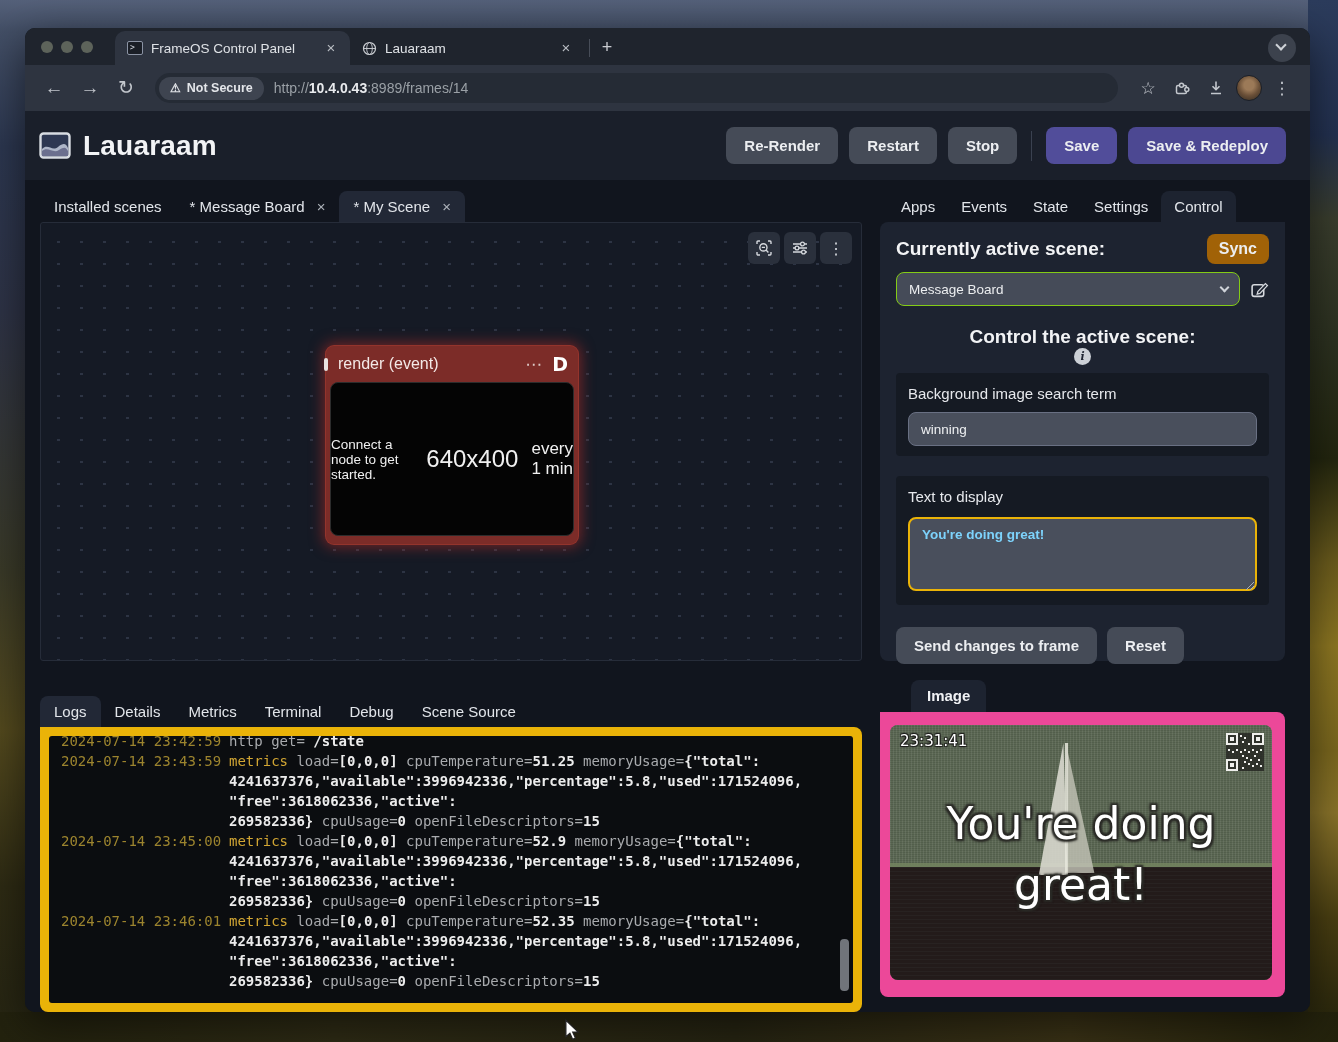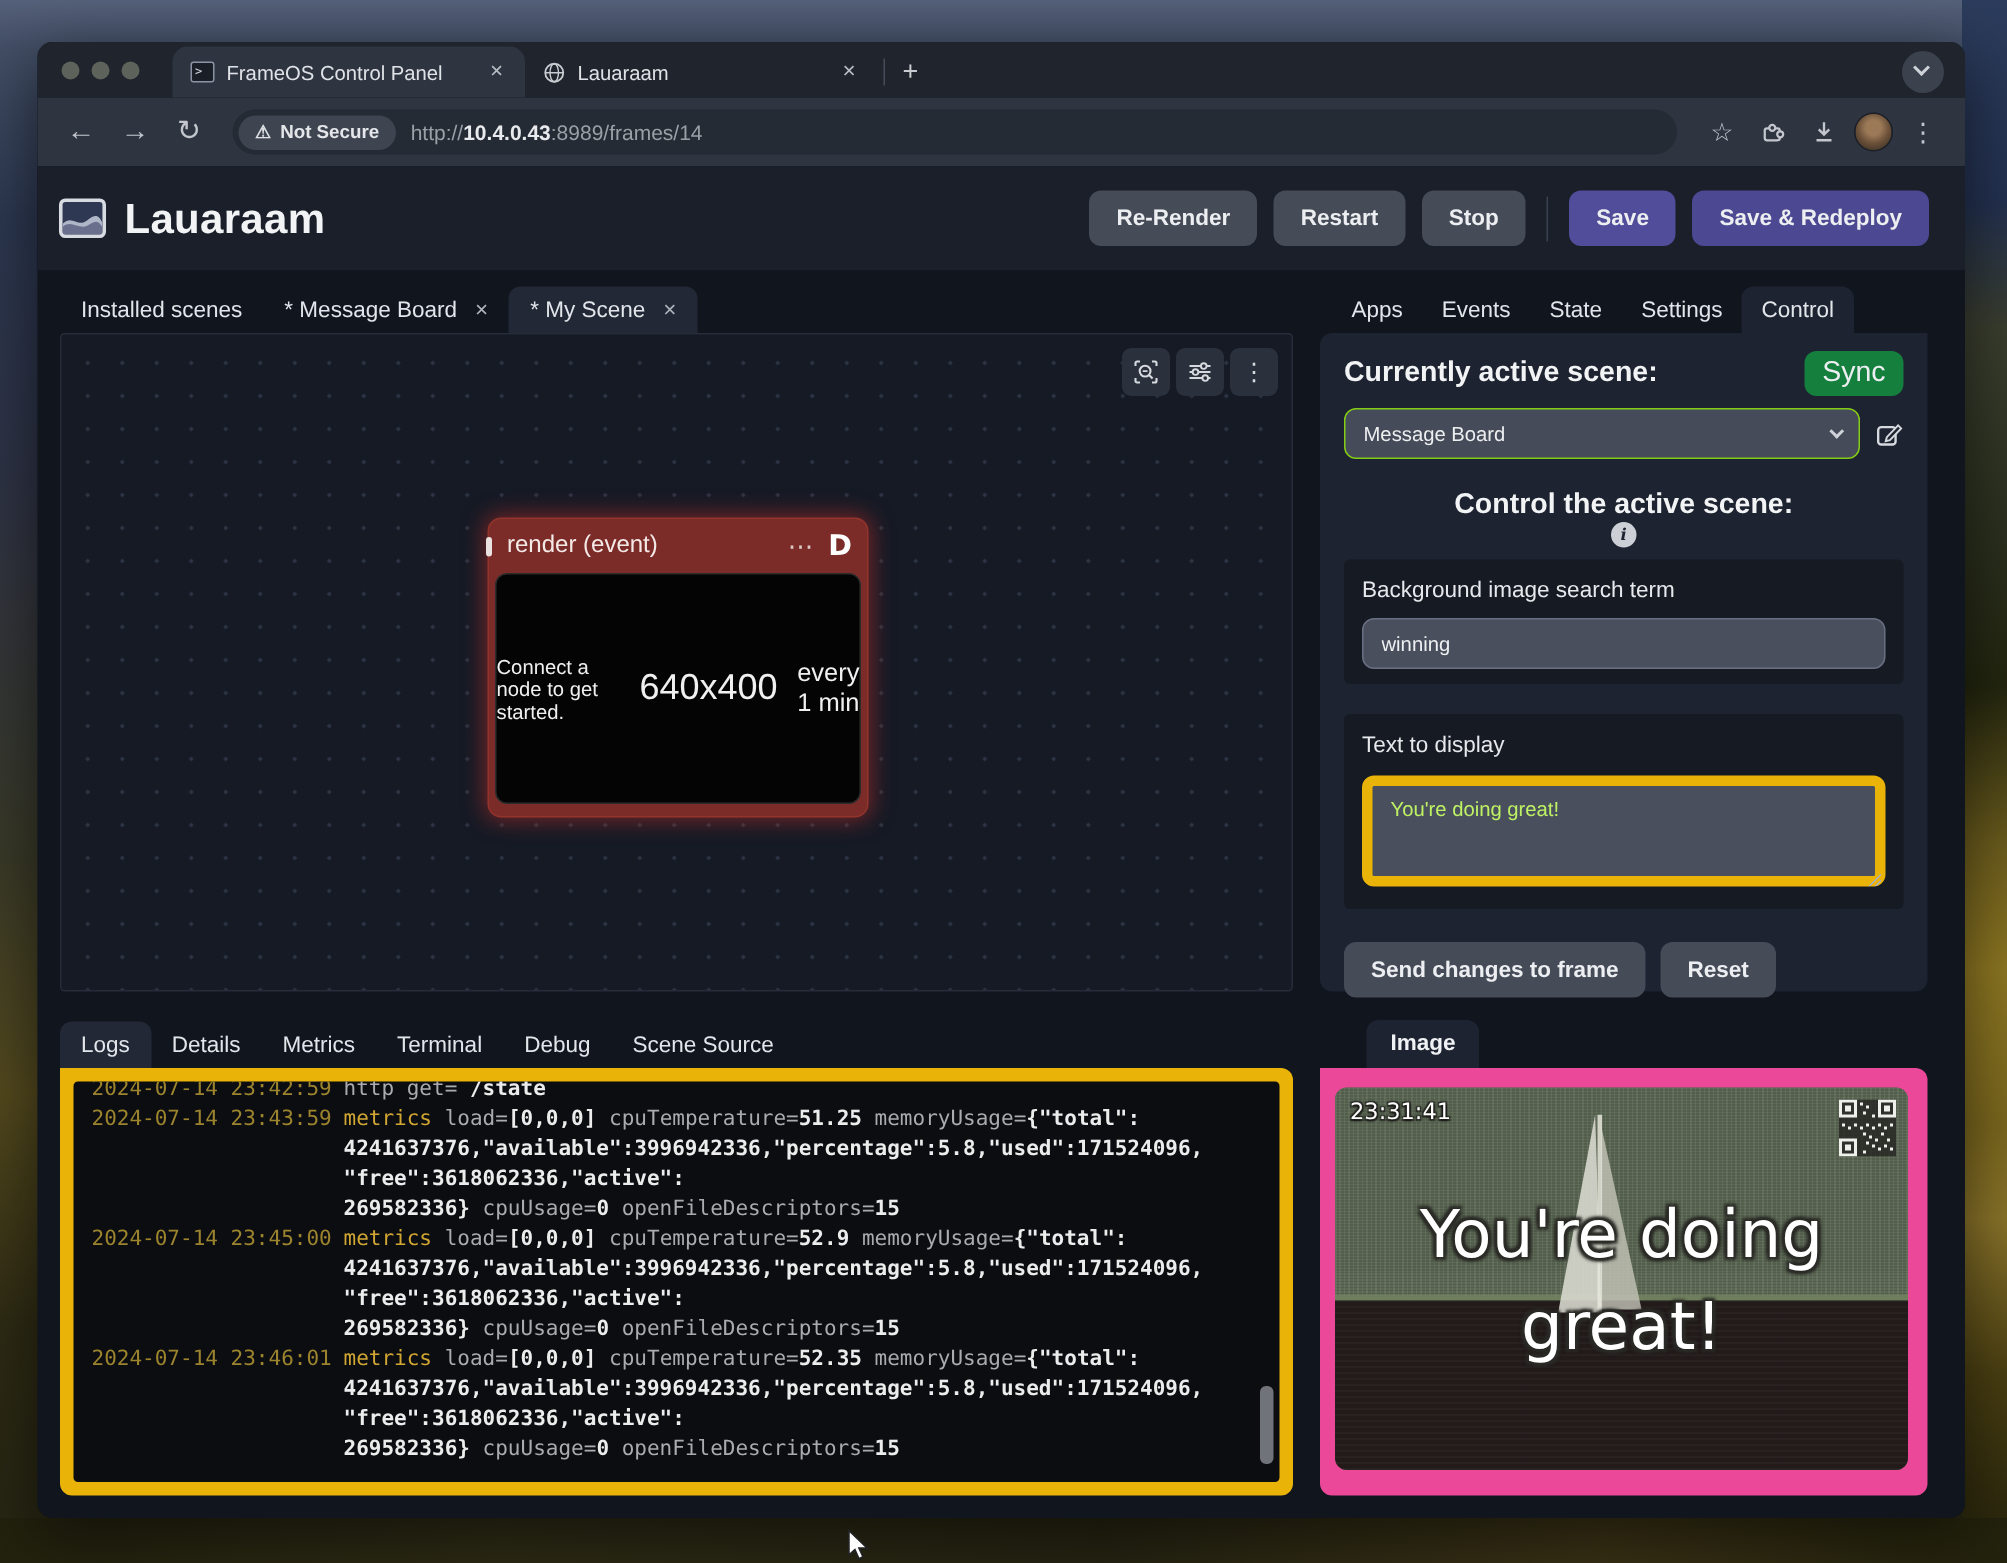--- a/index.html
+++ b/index.html
@@ -82,43 +82,43 @@
   .nb3 { font-size:17px; }
 
   
   .right-col { position:absolute; left:855px; top:79px; width:405px; }
   .rp-tabs { display:flex; height:32px; align-items:flex-end; padding-left:8px; }
   .rtab { padding:7px 13px; color:#e2e5ea; font-size:15px; }
   .rtab.active { background:#1d2330; border-radius:8px 8px 0 0; }
   .control-panel { width:405px; height:439px; background:#1d2330; border-radius:8px 0 8px 8px; padding:12px 16px; }
   .cp-row { display:flex; align-items:center; justify-content:space-between; }
   .cp-h { color:#f2f3f5; font-size:19px; font-weight:bold; }
-  .btn-sm { border:none; border-radius:8px; height:30px; padding:0 12px; font-family:inherit; font-size:19px; font-weight:normal; color:#eceef1; background:#15803d; cursor:pointer; }
+  .btn-sm { border:none; border-radius:8px; height:30px; padding:0 12px; font-family:inherit; font-size:16px; font-weight:bold; color:#eceef1; background:#a16207; cursor:pointer; }
   .sel-row { display:flex; align-items:center; gap:10px; margin-top:8px; height:34px; }
   .scene-select { flex:1; height:34px; appearance:none; -webkit-appearance:none; background:#454b58; border:1px solid #84cc16;
     border-radius:8px; color:#eceef0; font-family:inherit; font-size:13.5px; padding:0 28px 0 12px; }
   .sel-wrap { position:relative; flex:1; display:flex; }
   .sel-wrap .chev { position:absolute; right:12px; top:12px; width:7px; height:7px; pointer-events:none; }
   .row-h2 { margin-top:20px;flex-direction:column; }
   .info-ico { width:17px; height:17px; border-radius:50%; background:#ccd0d6; color:#1d2330; font-size:11px; font-weight:bold;
     font-family:"DejaVu Serif",serif; font-style:italic; text-align:center; line-height:17px; }
   .fgroup { margin-top:8px; background:#151a23; border-radius:4px; padding:12px 12px 10px 12px; }
   .fgroup.g2 { margin-top:20px; }
   .flabel { color:#e6e8ec; font-size:15px; }
   .finput { margin-top:10px; width:100%; height:34px; background:#494f5c; border:1px solid #697083; border-radius:8px;
     color:#eef0f2; font-family:inherit; font-size:13.5px; padding:0 12px; }
-  .ftext { margin-top:12px; width:100%; height:74px; background:#494f5c; border:7px solid #eab308; border-radius:8px;
-    color:#bef264; font-family:inherit; font-size:13.5px; padding:8px 12px; resize:none; position:relative; }
+  .ftext { margin-top:12px; width:100%; height:74px; background:#494f5c; border:2px solid #eab308; border-radius:8px;
+    color:#7dd3fc; font-family:inherit; font-size:13.5px; padding:8px 12px; resize:none; position:relative;font-weight:bold; }
   .ta-wrap { position:relative; }
   .ta-handle { position:absolute; right:3px; bottom:4px; width:10px; height:10px;
     background:repeating-linear-gradient(135deg, transparent 0 2px, #aab0bb 2px 3px); clip-path:polygon(100% 0,100% 100%,0 100%); }
   .cp-btns { display:flex; gap:10px; margin-top:22px; }
 
   
-  .bottom-left { position:absolute; left:15px; top:569px; width:822px; }
+  .bottom-left { position:absolute; left:15px; top:584px; width:822px; }
   .log-tabs { display:flex; height:32px; align-items:flex-end; }
   .ltab { padding:7px 14px; color:#e2e5ea; font-size:15px; white-space:nowrap; }
   .ltab.active { background:#222836; border-radius:8px 8px 0 0; }
   .log-panel { width:822px; height:285px; background:#eab308; border-radius:0 8px 8px 8px; padding:9px; }
   .log-black { position:relative; width:100%; height:100%; background:#0b0d10; border-radius:3px; overflow:hidden; padding:4px 24px 8px 12px; }
   .log-content { margin-top:-9px; font-family:"DejaVu Sans Mono",monospace; font-size:14px; line-height:20px; }
   .log-row { display:flex; }
   .log-ts { width:160px; flex:0 0 160px; color:#9c842e; margin-right:8px; white-space:nowrap; }
   .log-msg { color:#a9abae; }
   .lp-kw { color:#d2a633; }

